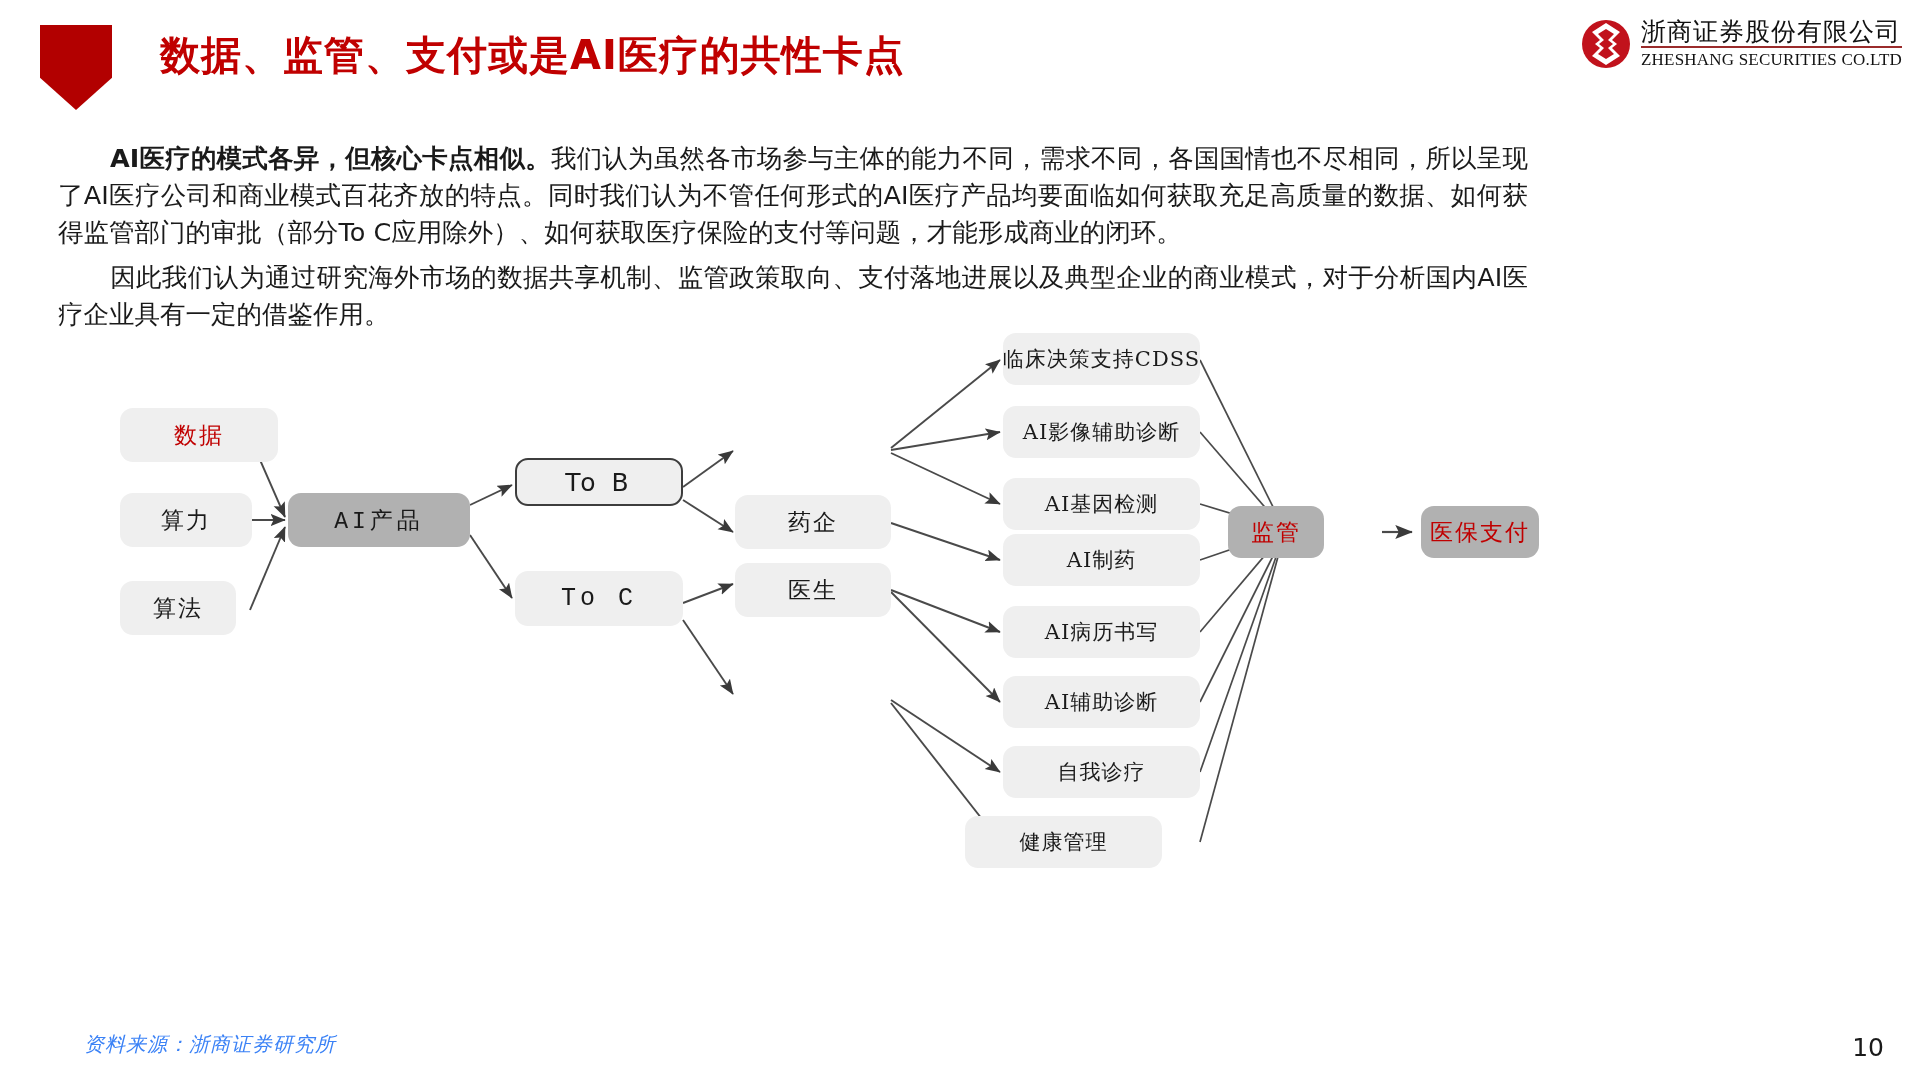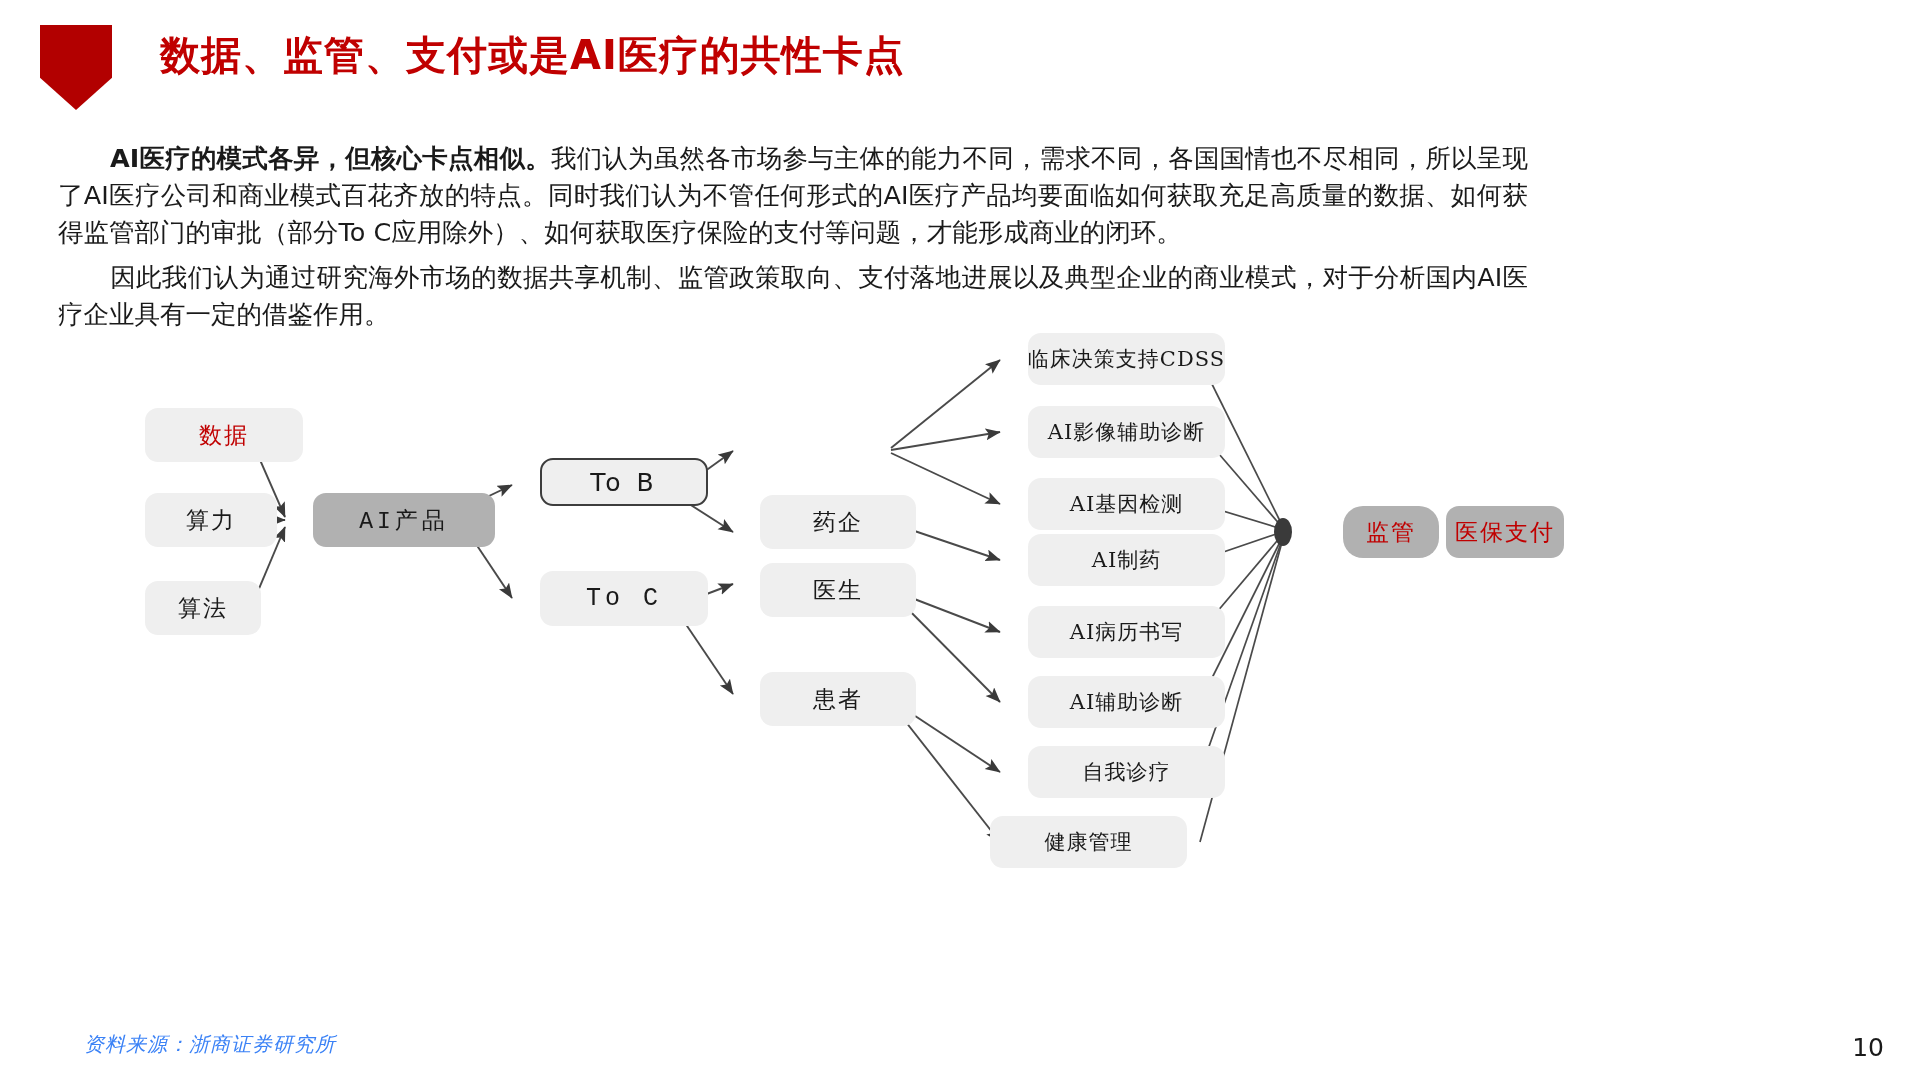--- a/index.html
+++ b/index.html
@@ -112,21 +112,20 @@
     align-items: center;
     justify-content: center;
     border-radius: 13px;
     background: #efefef;
     color: #1a1a1a;
     font-size: 23px;
     letter-spacing: 2px;
     font-family: "DejaVu Serif", "Liberation Serif", serif;
     text-align: left;
     white-space: nowrap;
-    margin-left: 25px;
   }
   .node.gray {
     background: #b1b1b1;
     color: #1a1a1a;
   }
   .node.gray-red {
     background: #b1b1b1;
     color: #C00000;
   }
   .node.red-text {
@@ -165,20 +164,32 @@
     font-family: "DejaVu Sans", "Liberation Sans", sans-serif;
   }
 </style>
 </head>
 <body>
 
 <div id="header">
   <div id="flag-shape"></div>
   <div id="header-title">数据、监管、支付或是AI医疗的共性卡点</div>
 
+  <div id="logo">
+    <svg id="logo-mark" viewBox="0 0 100 100">
+      <circle cx="50" cy="50" r="48" fill="#C1121C"></circle>
+      <path d="M50 8 L78 26 L62 42 L72 50 L62 58 L78 74 L50 92 L22 74 L38 58 L28 50 L38 42 L22 26 Z" fill="#ffffff"></path>
+      <path d="M50 20 L66 30 L54 42 L64 50 L54 58 L66 70 L50 80 L34 70 L46 58 L36 50 L46 42 L34 30 Z" fill="#C1121C"></path>
+    </svg>
+    <div id="logo-text">
+      <div id="logo-cn">浙商证券股份有限公司</div>
+      <div id="logo-rule"></div>
+      <div id="logo-en">ZHESHANG SECURITIES CO.LTD</div>
+    </div>
+  </div>
 </div>
 
 <div id="body-copy">
   <p class="para"><span class="indent"></span><span class="lead">AI医疗的模式各异，但核心卡点相似。</span><span>我们认为虽然各市场参与主体的能力不同，需求不同，各国国情也不尽相同，所以呈现了AI医疗公司和商业模式百花齐放的特点。同时我们认为不管任何形式的AI医疗产品均要面临如何获取充足高质量的数据、如何获得监管部门的审批（部分To C应用除外）、如何获取医疗保险的支付等问题，才能形成商业的闭环。</span></p>
   <p class="para"><span class="indent"></span><span>因此我们认为通过研究海外市场的数据共享机制、监管政策取向、支付落地进展以及典型企业的商业模式，对于分析国内AI医疗企业具有一定的借鉴作用。</span></p>
 </div>
 
 <div id="diagram">
 
   <svg id="edges" viewBox="0 0 1920 560">
@@ -236,29 +247,28 @@
   <div class="node" style="left:120px; top:173px; width:132px; height:54px;">算力</div>
   <div class="node" style="left:120px; top:261px; width:116px; height:54px;">算法</div>
 
   <div class="node gray sans" style="left:288px; top:173px; width:182px; height:54px; letter-spacing:4px;">AI产品</div>
 
   <div class="node outlined" style="left:515px; top:138px; width:168px; height:48px;">To B</div>
   <div class="node sans" style="left:515px; top:251px; width:168px; height:55px; letter-spacing:4px; font-size:25px;">To C</div>
 
   <div class="node" style="left:735px; top:175px; width:156px; height:54px;">药企</div>
   <div class="node" style="left:735px; top:243px; width:156px; height:54px;">医生</div>
-  <div class="node" style="left:735px; top:352px; width:156px; height:54px;">患者</div>
 
   <div class="node small" style="left:1003px; top:13px;  width:197px; height:52px;">临床决策支持CDSS</div>
   <div class="node small" style="left:1003px; top:86px;  width:197px; height:52px;">AI影像辅助诊断</div>
   <div class="node small" style="left:1003px; top:158px; width:197px; height:52px;">AI基因检测</div>
   <div class="node small" style="left:1003px; top:214px; width:197px; height:52px;">AI制药</div>
   <div class="node small" style="left:1003px; top:286px; width:197px; height:52px;">AI病历书写</div>
   <div class="node small" style="left:1003px; top:356px; width:197px; height:52px;">AI辅助诊断</div>
   <div class="node small" style="left:1003px; top:426px; width:197px; height:52px;">自我诊疗</div>
   <div class="node small" style="left:965px; top:496px; width:197px; height:52px;">健康管理</div>
 
-  <div class="node gray-red" style="left:1318px; top:186px; width:96px; height:52px;border-radius:20px;">监管</div>
+  <div class="node gray-red" style="left:1228px; top:186px; width:96px; height:52px;">监管</div>
   <div class="node gray-red" style="left:1421px; top:186px; width:118px; height:52px;">医保支付</div>
 </div>
 
 <div id="footer-source">资料来源：浙商证券研究所</div>
 <div id="page-number">10</div>
 
 </body></html>

